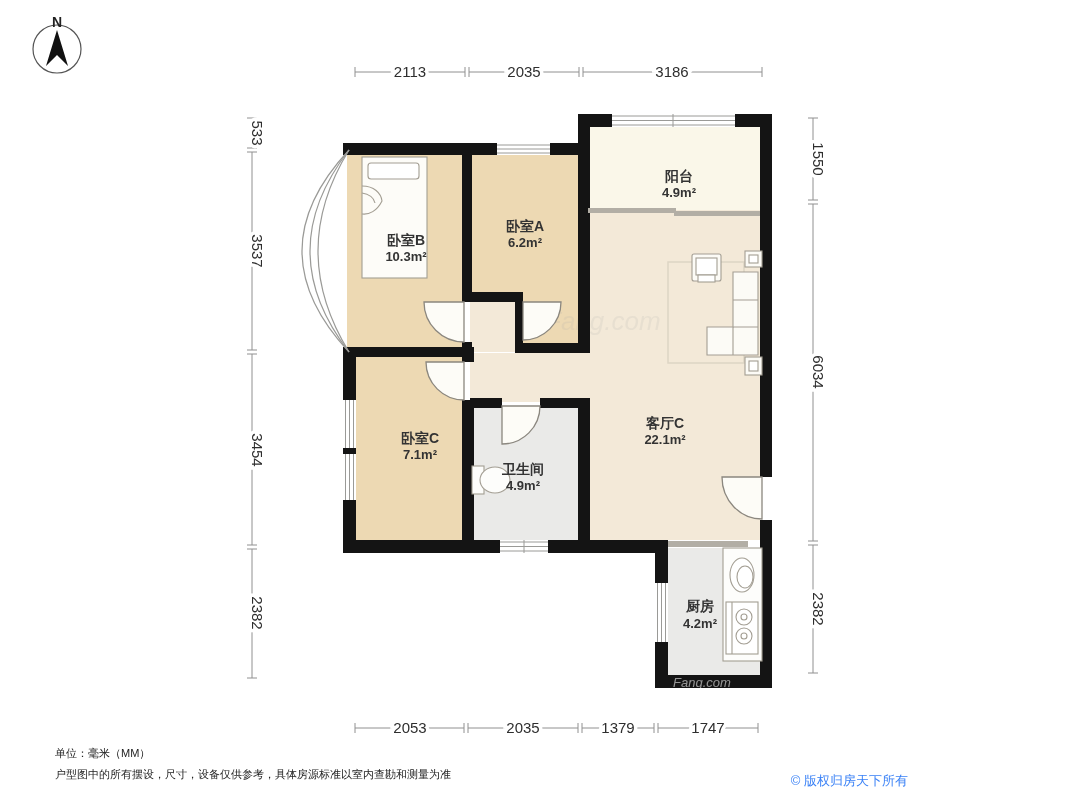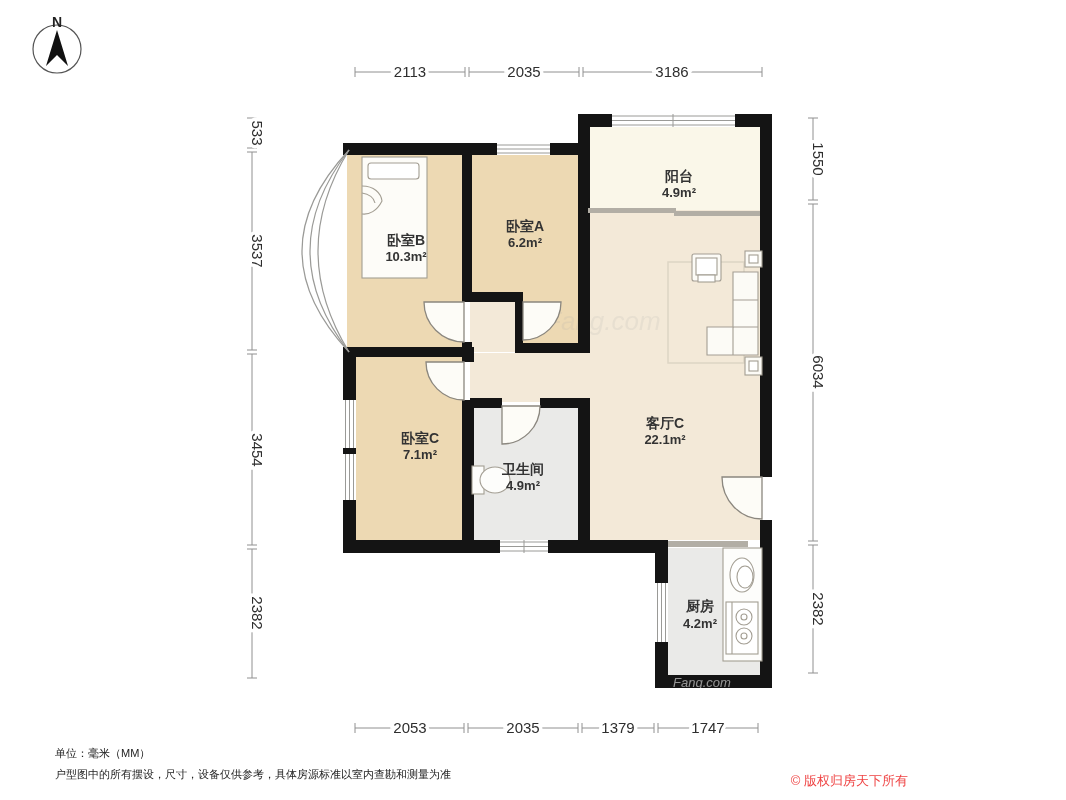--- a/index.html
+++ b/index.html
@@ -4,21 +4,21 @@
 <style>
   html,body{margin:0;padding:0;background:#ffffff;}
   .page{position:relative;width:1066px;height:800px;background:#fff;overflow:hidden;
         font-family:"Liberation Sans", sans-serif;}
   svg{position:absolute;left:0;top:0;}
   .dim-text{font-size:15px;fill:#2e2e2e;paint-order:stroke;stroke:#ffffff;stroke-width:7px;
             font-family:"Liberation Sans", sans-serif;}
   .room-name{font-size:14px;font-weight:700;fill:#333;font-family:"Liberation Sans", sans-serif;}
   .room-area{font-size:13px;font-weight:700;fill:#333;font-family:"Liberation Sans", sans-serif;}
   .footer-text{position:absolute;font-size:11px;color:#222;white-space:nowrap;}
-  .copyright{position:absolute;font-size:13px;color:#ef4444;white-space:nowrap;}
+  .copyright{position:absolute;font-size:13px;color:#3b82f6;white-space:nowrap;}
   .compass-n{font-size:14px;fill:#222;font-weight:700;}
   .wm-wall{font-size:13px;font-style:italic;fill:rgba(255,255,255,0.55);}
   .wm-faint{font-size:26px;font-style:italic;fill:rgba(170,170,170,0.15);}
 </style>
 </head>
 <body>
 
 <div class="page">
 <svg width="1066" height="800" viewBox="0 0 1066 800">
 

